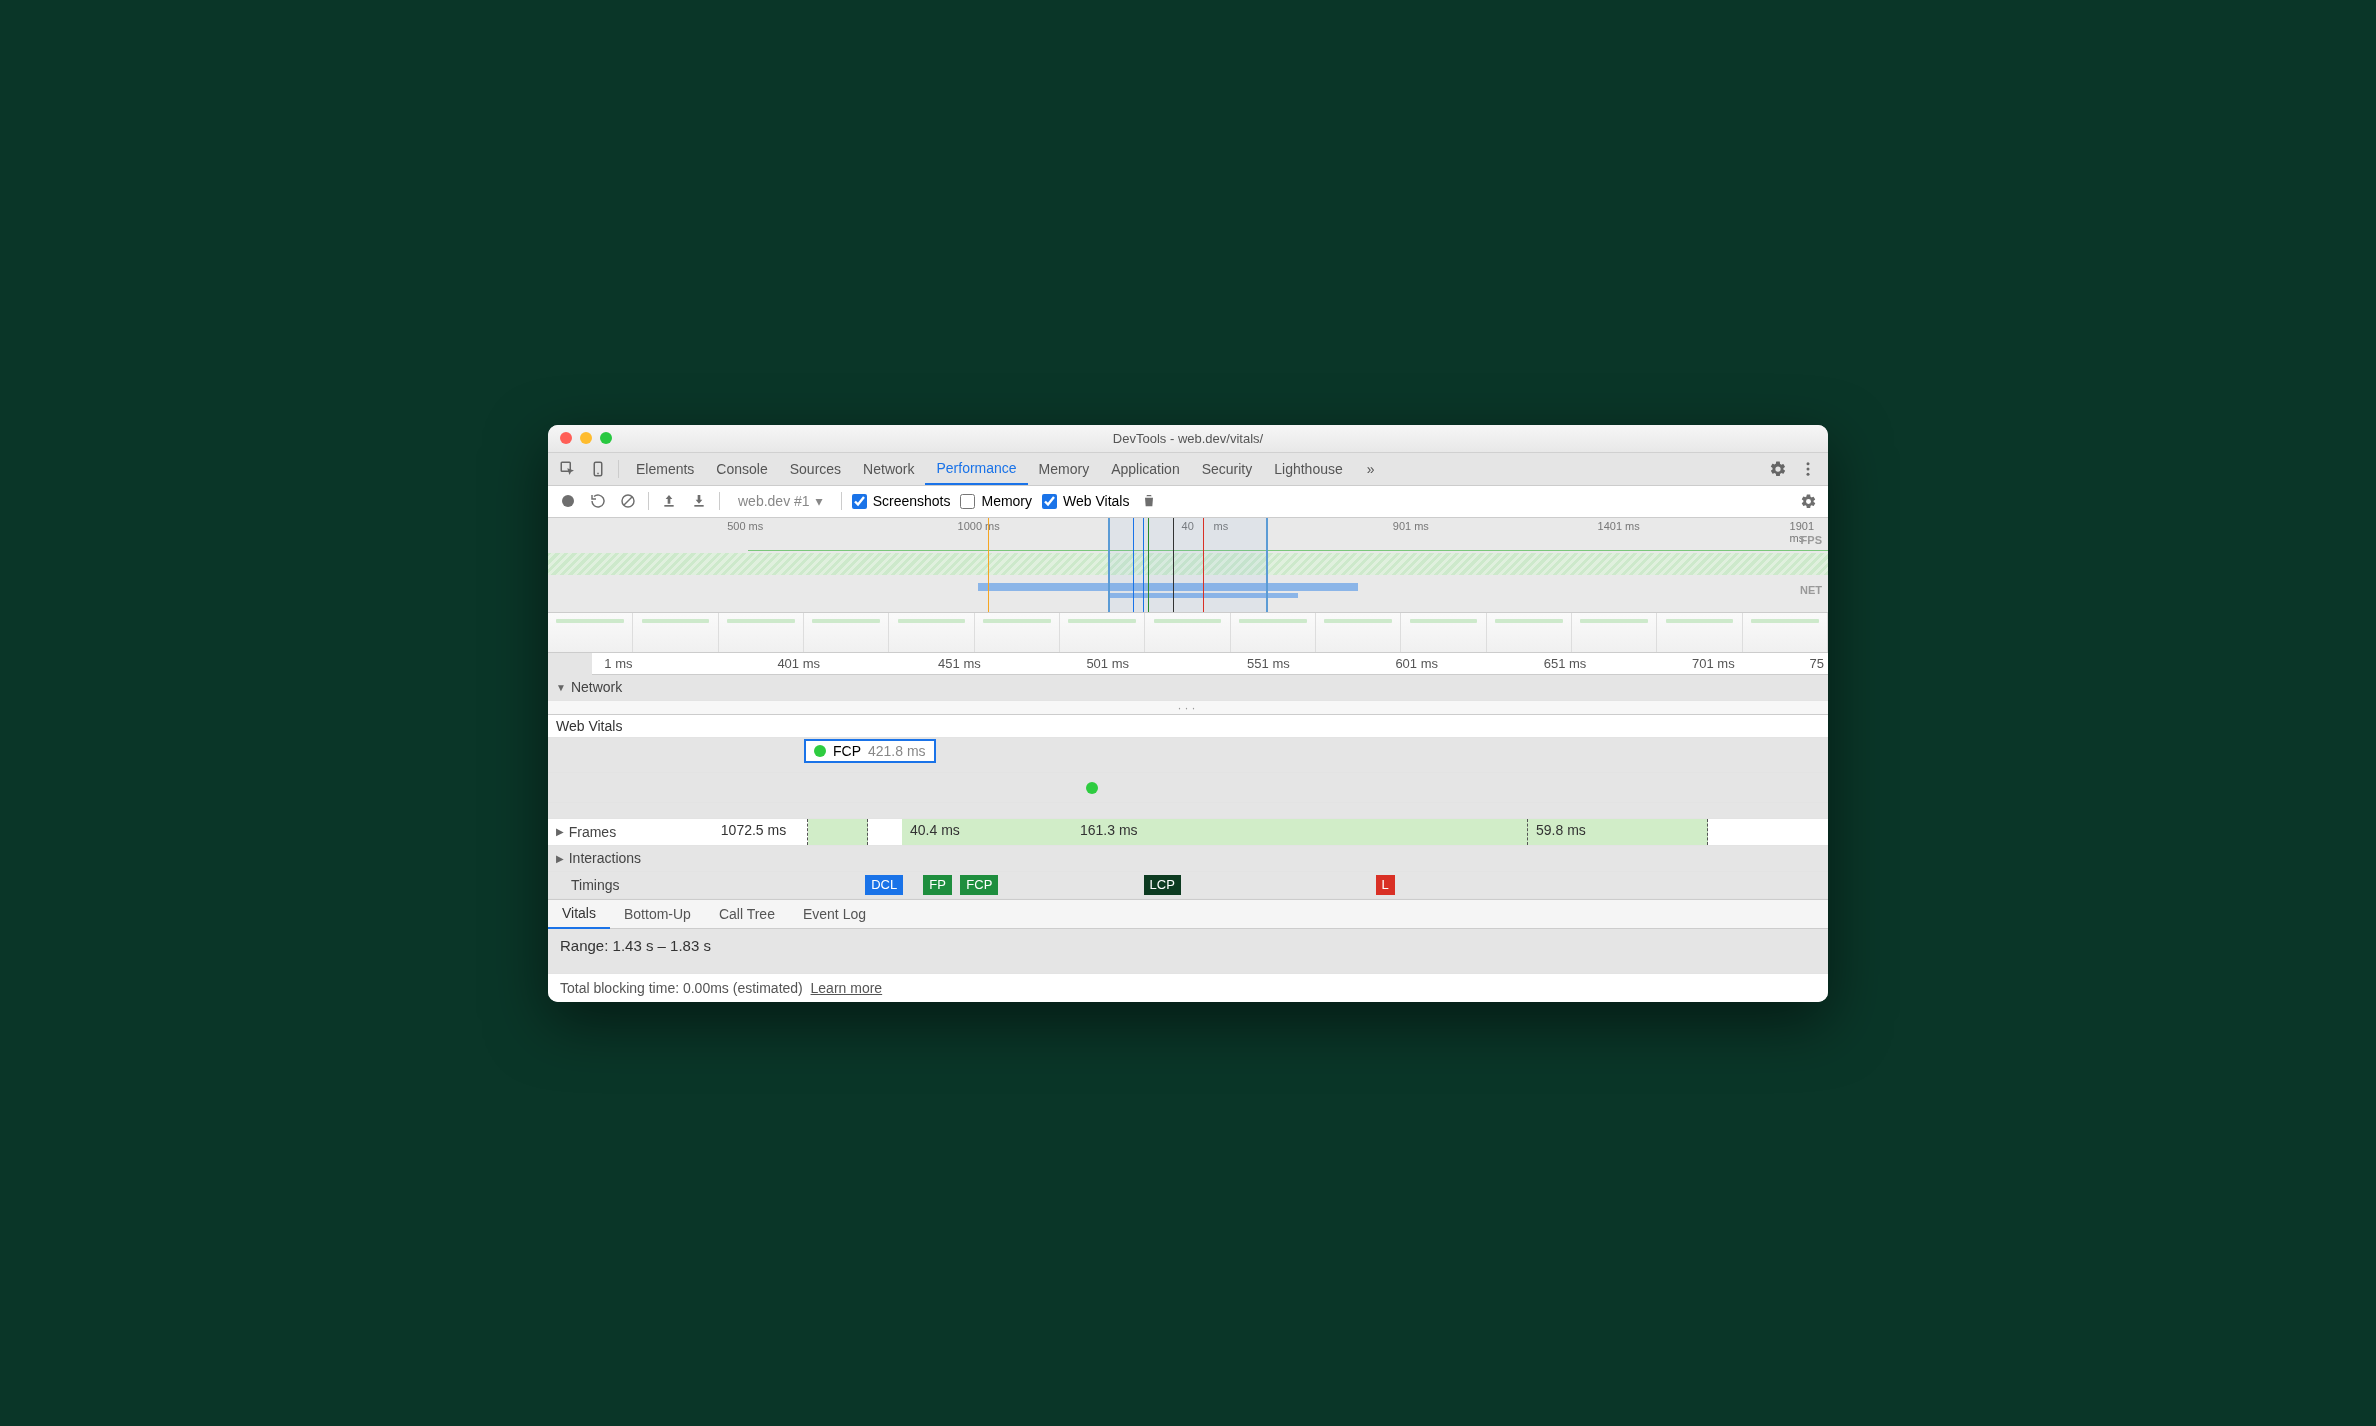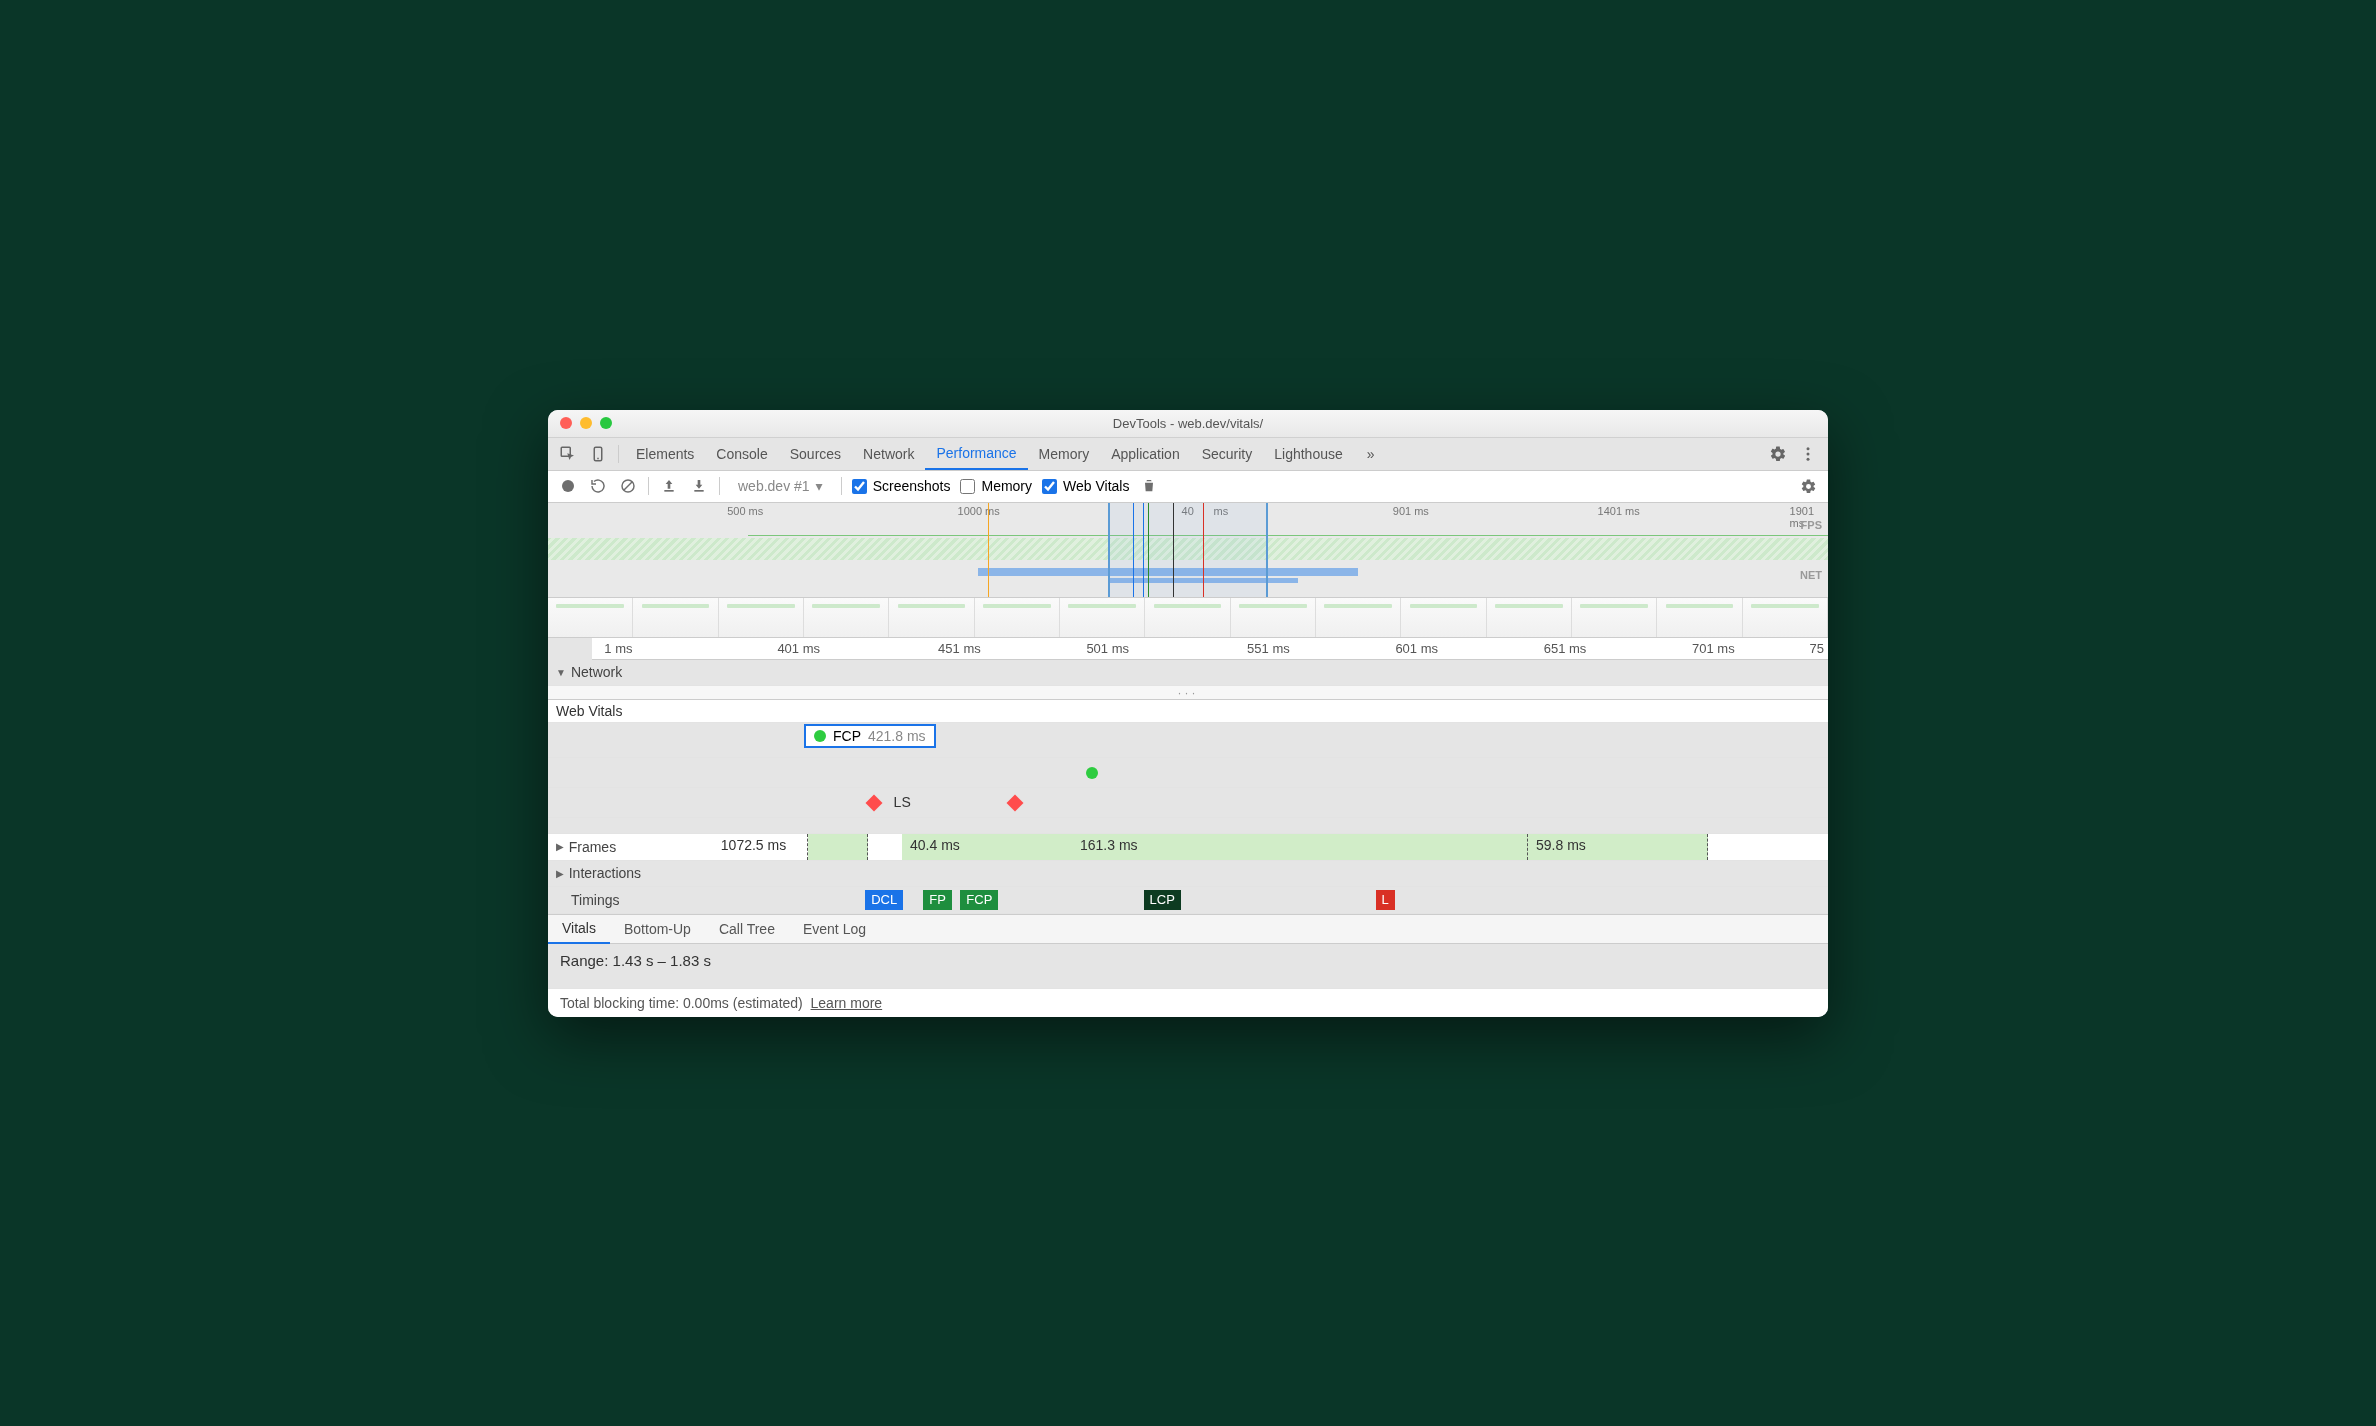--- a/index.html
+++ b/index.html
@@ -263,27 +263,20 @@
       </div>
     </div>
   </div>
 
   <div class="row" style="min-height:30px;">
     <div class="track">
         <span class="dot-green" id="lcp-dot" style="position: absolute; top: 8px; left: 42%;"></span>
       </div>
   </div>
 
-  <div class="row" style="min-height:30px;">
-    <div class="track" id="ls-track">
-      <span id="ls-label" style="position: absolute; top: 5px; font-size: 14px; color: rgb(51, 51, 51); left: 27%;">LS</span>
-    <span class="diamond" style="position: absolute; top: 8px; left: 25%;"></span>
-        <span class="diamond" style="position: absolute; top: 8px; left: 36%;"></span>
-      </div>
-  </div>
 
   <div class="row" style="min-height:16px;"></div>
 
   <div class="row" style="background:#fff;">
     <div class="label" style="width:80px;">
         <span class="tri">▶</span>
         <span>Frames</span>
       </div>
     <div class="track" id="frames-track" style="height:26px;">
         <div class="frame-seg" style="left: 6%; width: 9%; background: transparent; text-align: center;">1072.5 ms</div>

